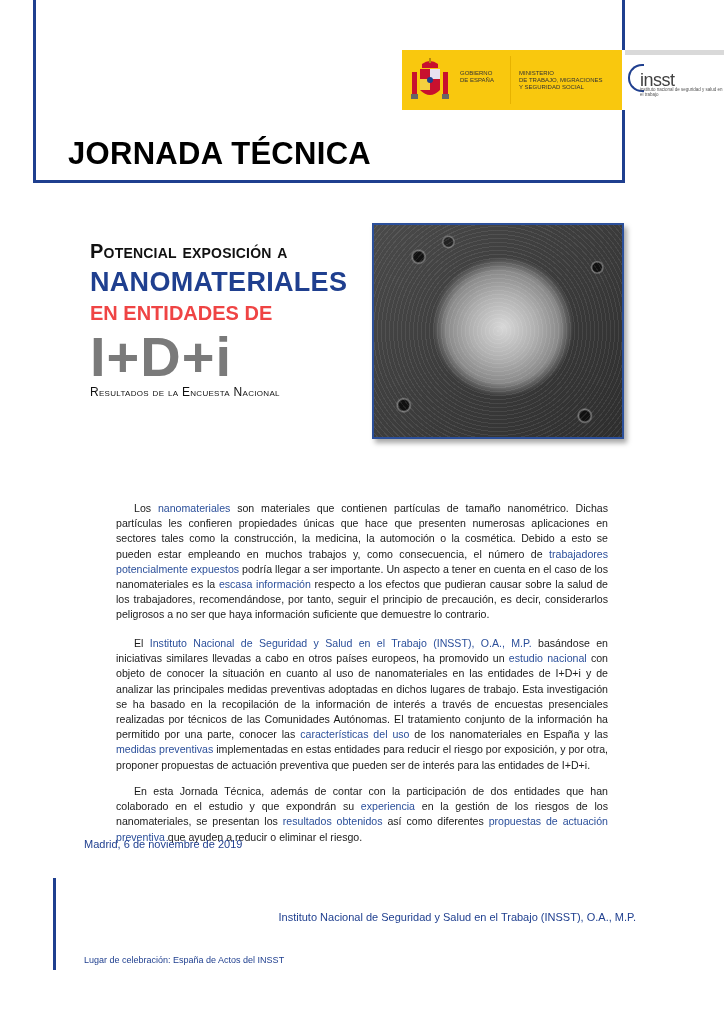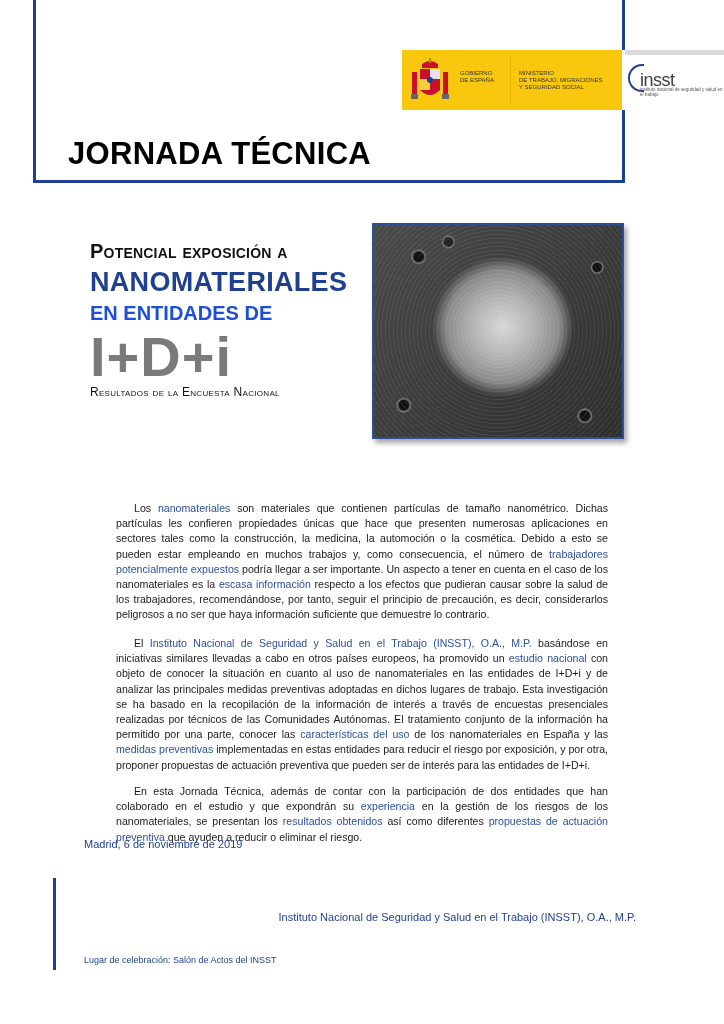--- a/index.html
+++ b/index.html
@@ -19,21 +19,21 @@
   .insst-logo { position:absolute; left:628px; top:60px; width:96px; height:50px; }
   .insst-word { position:absolute; left:12px; top:10px; font-size:18px; color:#404040; letter-spacing:-0.5px;text-align:center; }
   .insst-arc { position:absolute; left:0; top:4px; width:14px; height:24px; border:2px solid #1f3f8f; border-right:none; border-radius:14px 0 0 14px; }
   .insst-sub { position:absolute; left:12px; top:27px; font-size:4.5px; line-height:5px; color:#555; width:84px; }
 
   .jornada { position:absolute; left:68px; top:136px; font-size:31px; font-weight:bold; color:#000000; letter-spacing:0.3px; }
 
   .title-wrap { position:absolute; left:90px; top:240px; width:272px; text-align:left; }
   .t1 { font-size:20px; font-weight:bold; color:#111; font-variant:small-caps; letter-spacing:0.2px; }
   .t2 { font-size:27px; font-weight:bold; color:#1f3f8f; margin-top:4px; letter-spacing:0.3px; }
-  .t3 { font-size:20px; font-weight:bold; color:#1d4ed8; margin-top:4px; }
+  .t3 { font-size:20px; font-weight:bold; color:#ef4444; margin-top:4px; }
   .t4 { font-size:56px; font-weight:bold; color:#7a7a7a; line-height:56px; margin-top:4px; letter-spacing:1px; }
   .t5 { font-size:12px; color:#111; font-variant:small-caps; margin-top:0; letter-spacing:0.3px; }
 
   .photo { position:absolute; left:372px; top:223px; width:248px; height:212px; border:2px solid #2b4f9a; box-shadow:3px 4px 5px rgba(0,0,0,0.35);
     background:
       radial-gradient(ellipse 38% 44% at 52% 48%, #d8d8d8 0%, #b0b0b0 35%, #8a8a8a 60%, rgba(80,80,80,0) 75%),
       radial-gradient(circle 8px at 18% 15%, #111 60%, #777 80%, transparent 100%),
       radial-gradient(circle 8px at 85% 90%, #111 60%, #777 80%, transparent 100%),
       radial-gradient(circle 8px at 12% 85%, #111 60%, #777 80%, transparent 100%),
       radial-gradient(circle 7px at 90% 20%, #111 60%, #777 80%, transparent 100%),
@@ -117,13 +117,13 @@
   </div>
 <div class="body-text" id="p3">
     <p><span>En esta Jornada Técnica, además de contar con la participación de dos entidades que han colaborado en el estudio y que expondrán su </span><span class="hl">experiencia</span><span> en la gestión de los riesgos de los nanomateriales, se presentan los </span><span class="hl">resultados obtenidos</span><span> así como diferentes </span><span class="hl">propuestas de actuación preventiva</span><span> que ayuden a reducir o eliminar el riesgo.</span></p>
   </div>
 
 <div class="footer-bar"></div>
 <div class="footer-date">Madrid, 6 de noviembre de 2019</div>
 <div class="footer-org">
   <div>Instituto Nacional de Seguridad y Salud en el Trabajo (INSST), O.A., M.P.</div>
 </div>
-<div class="footer-place">Lugar de celebración: Salón de Actos del INSST</div>
+<div class="footer-place">Lugar de celebración: España de Actos del INSST</div>
 
 </body></html>

